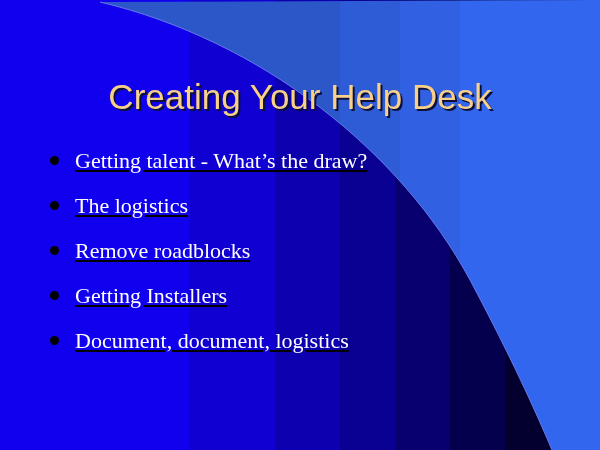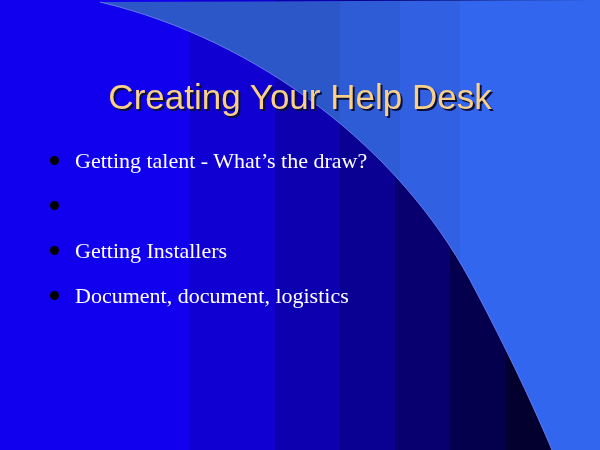--- a/index.html
+++ b/index.html
@@ -62,20 +62,21 @@
     margin: 0;
     padding: 0;
     list-style: none;
   }
   .bullet-row {
     position: relative;
     height: 45px;
     padding-left: 31px;
     display: flex;
     align-items: center;
+    text-decoration: underline;
   }
   .bullet-marker {
     position: absolute;
     left: 6px;
     top: 50%;
     width: 9px;
     height: 9px;
     margin-top: -5px;
     border-radius: 50%;
     background: #000000;
@@ -132,20 +133,25 @@
 
   <h1 id="title">Creating Your Help Desk</h1>
 
   <ul id="bullets">
     <li class="bullet-row">
       <span class="bullet-marker"></span>
       <span class="bullet-text">Getting talent - What’s the draw?</span>
     </li>
     <li class="bullet-row">
       <span class="bullet-marker"></span>
+      <span class="bullet-text">The logistics</span>
+    </li>
+    <li class="bullet-row">
+      <span class="bullet-marker"></span>
+      <span class="bullet-text">Remove roadblocks</span>
     </li>
     <li class="bullet-row">
       <span class="bullet-marker"></span>
       <span class="bullet-text">Getting Installers</span>
     </li>
     <li class="bullet-row">
       <span class="bullet-marker"></span>
       <span class="bullet-text">Document, document, logistics</span>
     </li>
   </ul>

